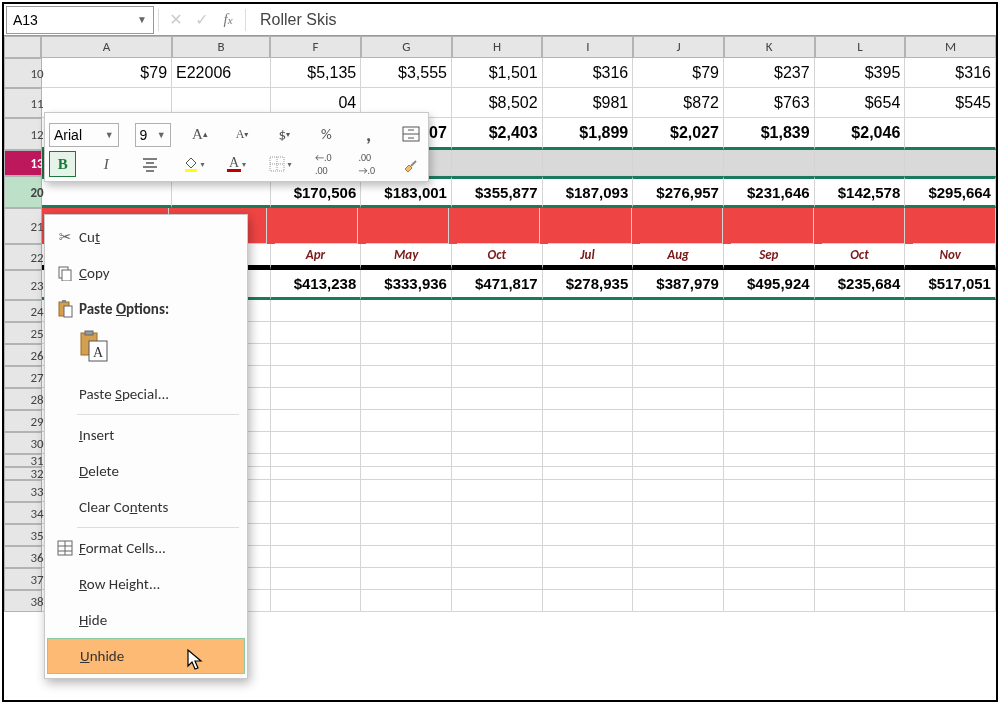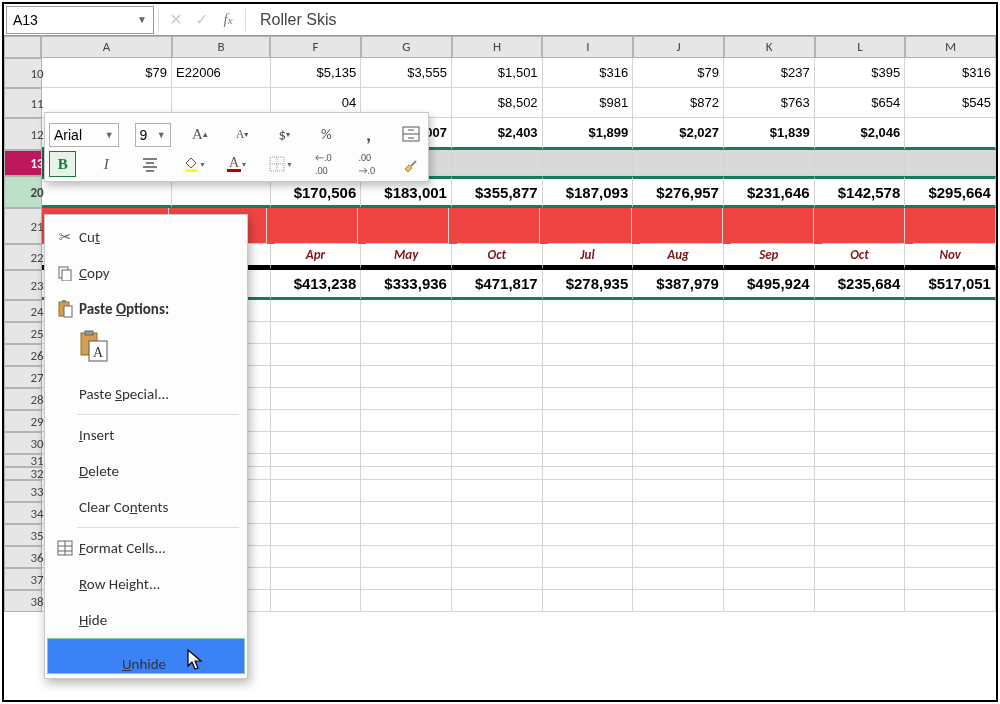--- a/index.html
+++ b/index.html
@@ -39,21 +39,21 @@
 .rowempty { height: 22px; }
 .rowempty2 { height: 13px; }
 
 .row13 .rowheader { background: #be185d; color: #fff; font-weight: bold; }
 .row20 .rowheader { background: #bde0c8; font-weight: bold; }
 
 .bold { font-weight: bold; }
 .ital { font-style: italic; }
 .hdrmonth { font-weight: bold; font-style: italic; color: #7b1a1a; text-align: center; }
 
-.row10 .cell, .row11 .cell, .row12 .cell { font-family: Arial; font-size: 13px; }
+.row10 .cell, .row11 .cell, .row12 .cell { font-family: Arial; font-size: 16px; }
 .row12 .cell { font-weight: bold; border-bottom: 3px solid #1a7a5e; }
 .row20 .cell { font-weight: bold; font-family: Arial; font-size: 15px; border-top: 3px solid #1a7a5e; border-bottom: 3px solid #1a7a5e; }
 .row23 .cell { font-weight: bold; font-family: Arial; font-size: 15px; border-bottom: 3px solid #1a7a5e; }
 .row22 .cell { border-bottom: 5px solid #000000; }
 
 .sel-a13 { position: absolute; left: 38px; top: 0; width: 132px; height: 26px; border: 2px solid #1f6b3a; pointer-events: none; z-index: 3; }
 .a13-text { font-family: Arial; font-weight: bold; font-style: italic; font-size: 14px; color: #333; }
 
 
 .mini-toolbar { position: absolute; left: 40px; top: 108px; width: 385px; height: 70px; background: #fdfdfd; border: 1px solid #c8c8c8; box-shadow: 2px 4px 8px rgba(0,0,0,0.25); z-index: 20; padding: 4px; }
@@ -64,21 +64,21 @@
 .mt-btn { width: 28px; height: 26px; border: 1px solid transparent; display: flex; align-items: center; justify-content: center; color: #555; font-size: 15px; }
 .mt-btn.bold { font-weight: bold; font-family: 'Times New Roman'; color: #1a7a3a; border: 1px solid #1a7a3a; background: #e6f3e9; }
 .mt-btn.ital { font-style: italic; font-family: 'Times New Roman'; }
 .mt-icon-svg { width: 18px; height: 18px; }
 .mt-split { display: flex; align-items: center; }
 .mt-split .arr { font-size: 8px; color: #666; margin-left: 1px; }
 
 
 .ctx-menu { position: absolute; left: 40px; top: 210px; width: 204px; background: #fdfdfd; border: 1px solid #c8c8c8; box-shadow: 2px 4px 10px rgba(0,0,0,0.3); z-index: 19; padding: 4px 2px; }
 .ctx-item { display: flex; align-items: center; height: 36px; padding: 0 8px 0 4px; font-size: 15px; color: #333; }
-.ctx-item.hov { background: #3b82f6; border: 1px solid #8fcba2; flex-direction: column; }
+.ctx-item.hov { background: #fdba74; border: 1px solid #8fcba2; }
 .ctx-icon { width: 28px; height: 22px; display: flex; align-items: center; justify-content: center; color: #666; }
 .ctx-sep { height: 1px; background: #ddd; margin: 2px 6px 2px 30px; }
 .ctx-label .ul { text-decoration: underline; }
 .paste-icon-big { width: 34px; height: 34px; margin-left: 30px; margin-bottom: 4px; }
 
 .cursor { position: absolute; left: 182px; top: 644px; z-index: 30; pointer-events: none; }
 </style>
 </head>
 <body>
 

